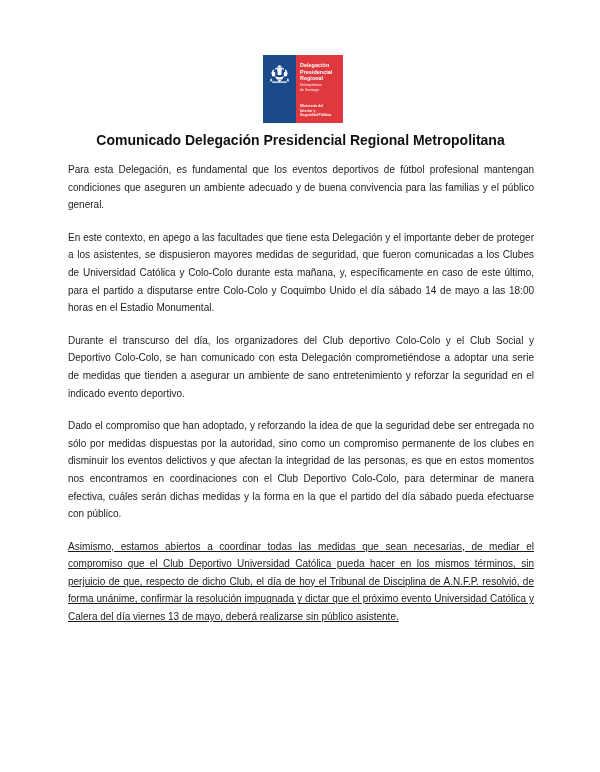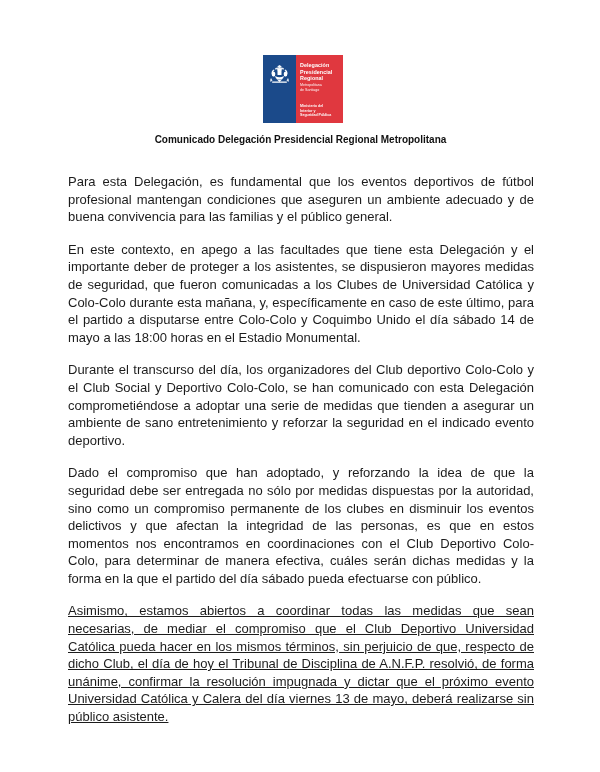--- a/index.html
+++ b/index.html
@@ -81,38 +81,38 @@
     opacity: 0.97;
   }
 
   
   .doc-title {
     position: absolute;
     left: 68px;
     top: 133px;
     width: 465px;
     text-align: center;
-    font-size: 10px;
+    font-size: 14px;
     font-weight: bold;
     line-height: 14px;
     color: #111111;
   }
 
   .body-text {
     position: absolute;
     left: 68px;
     top: 161px;
     width: 466px;
   }
   .para {
     text-align: justify;
-    font-size: 13px;
+    font-size: 10px;
     line-height: 17.6px;
     color: #1c1c1c;
-    margin: 12px 0 15px 0;
+    margin: 0 0 15px 0;
     hyphens: none;
   }
   .para:last-child { margin-bottom: 0; text-decoration: underline; }
 </style>
 </head>
 <body>
 
 <div class="page">
 
   <div class="logo-wrap">

